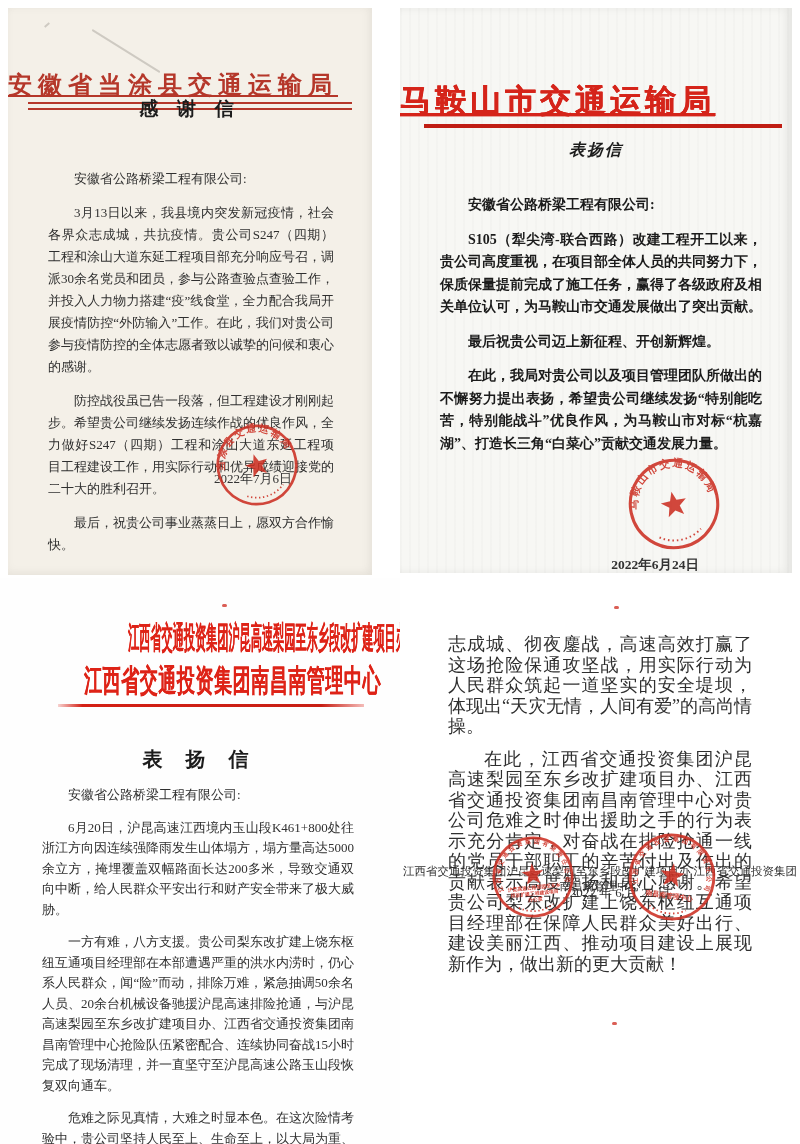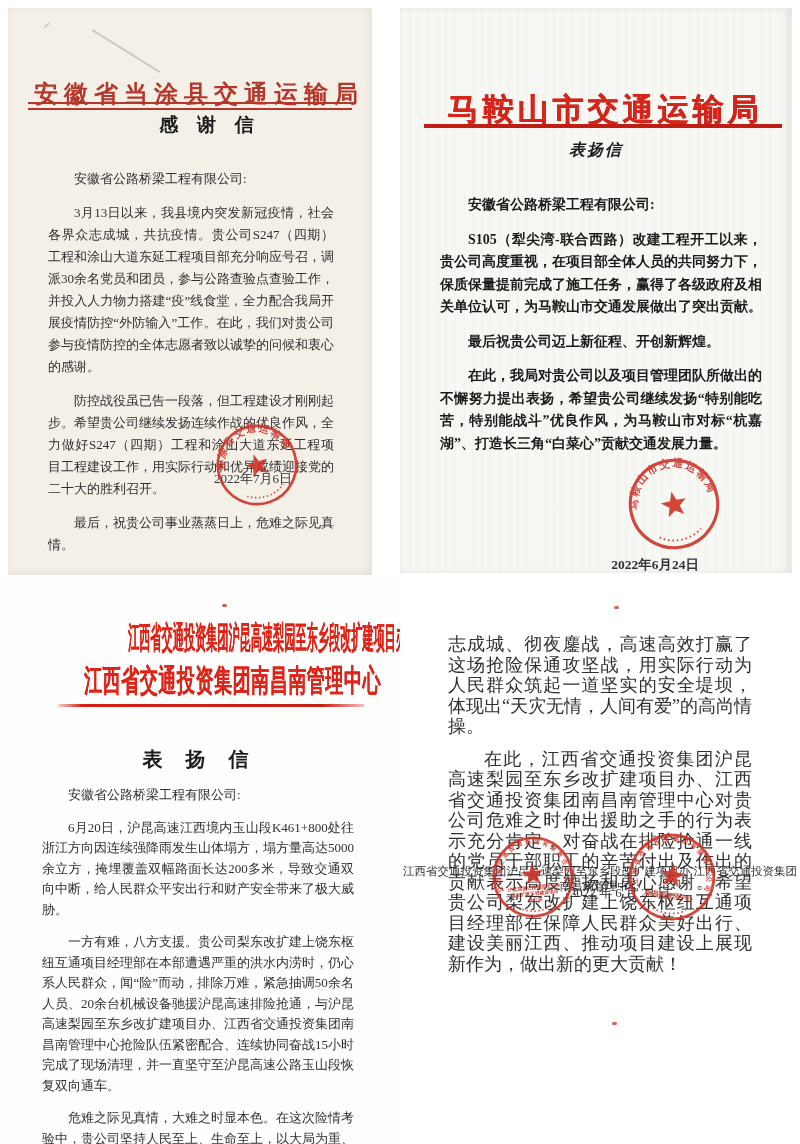--- a/index.html
+++ b/index.html
@@ -10,38 +10,38 @@
   }
   .doc{position:absolute;overflow:hidden;}
   #doc1{left:8px;top:8px;width:364px;height:567px;background:#f4f0e8;
         box-shadow:inset -4px 0 8px rgba(0,0,0,.04), inset 0 -4px 8px rgba(0,0,0,.03);}
   #doc2{left:400px;top:8px;width:392px;height:565px;background:#f7f7f4;
         background-image:repeating-linear-gradient(90deg,rgba(0,0,0,.015) 0 2px,transparent 2px 9px);
         box-shadow:inset -6px 0 8px rgba(0,0,0,.07);}
   #doc3{left:0px;top:578px;width:400px;height:566px;background:#fefefe;}
   #doc4{left:400px;top:578px;width:400px;height:566px;background:#ffffff;}
 
-  .agency-title{position:absolute;width:100%;text-align:center;font-weight:bold;margin:9px;}
+  .agency-title{position:absolute;width:100%;font-weight:bold;margin:0;text-decoration:underline;}
   #doc1 .agency-title{top:62px;font-size:24px;line-height:30px;letter-spacing:6px;color:#b5372a;}
   #doc2 .agency-title{top:74px;font-size:31px;line-height:38px;letter-spacing:4px;color:#d5241a;
         text-shadow:.6px 0 currentColor, 0 .4px currentColor;}
   .t3{position:absolute;width:100%;text-align:center;font-weight:bold;color:#de2317;margin:0;
       white-space:nowrap;font-family:"Liberation Sans","DejaVu Sans",sans-serif;
       text-shadow:.5px 0 currentColor;}
   #t3a{top:42px;font-size:31px;line-height:36px;transform:scaleX(.36);}
   #t3b{top:84px;font-size:31px;line-height:38px;transform:scaleX(.58);letter-spacing:1px;}
 
   .rule-double{position:absolute;top:94px;left:20px;right:20px;height:4px;
       border-top:2px solid #b5372a;border-bottom:2px solid #b5372a;}
   .rule-thick{position:absolute;top:116px;left:24px;right:10px;height:4px;background:#c01d13;}
   .rule-grad{position:absolute;top:126px;left:58px;right:36px;height:3px;
       background:linear-gradient(90deg,rgba(222,35,23,.2),#d42015 8%,#c71e13 86%,rgba(222,35,23,.3));}
 
   .letter-type{position:absolute;width:100%;text-align:center;font-weight:bold;color:#1c1c1c;margin:0;}
-  #doc1 .letter-type{top:104px;font-size:19px;line-height:26px;letter-spacing:7px;padding-left:20px;}
+  #doc1 .letter-type{top:88px;font-size:19px;line-height:26px;letter-spacing:7px;}
   #doc2 .letter-type{top:128px;font-size:16px;line-height:28px;letter-spacing:2px;font-style:italic;}
   #doc3 .letter-type{top:168px;font-size:20px;line-height:26px;letter-spacing:9px;text-align:center;}
 
   .body{position:absolute;text-align:justify;color:#2f2f2f;}
   #doc1 .body{top:148px;left:28px;right:26px;font-size:13px;line-height:22px;}
   #doc2 .body{top:174px;left:28px;right:18px;font-size:14px;line-height:22.5px;color:#1b1b1b;font-weight:600;}
   #doc3 .body{top:195px;left:30px;right:34px;font-size:13px;line-height:20.5px;}
   #doc4 .body{top:44px;left:36px;right:36px;font-size:18px;line-height:20.5px;}
   .body p{margin:12px;text-indent:2em;}
   .body p.no-indent{text-indent:0;}
@@ -76,21 +76,21 @@
 <section class="doc" id="doc1">
   <div class="crease" id="crease1"></div>
   <div class="crease" id="crease2"></div>
   <h1 class="agency-title">安徽省当涂县交通运输局</h1>
   <div class="rule-double"></div>
   <h2 class="letter-type">感 谢 信</h2>
   <div class="body">
     <p class="salutation">安徽省公路桥梁工程有限公司:</p>
     <p>3月13日以来，我县境内突发新冠疫情，社会各界众志成城，共抗疫情。贵公司S247（四期）工程和涂山大道东延工程项目部充分响应号召，调派30余名党员和团员，参与公路查验点查验工作，并投入人力物力搭建“疫”线食堂，全力配合我局开展疫情防控“外防输入”工作。在此，我们对贵公司参与疫情防控的全体志愿者致以诚挚的问候和衷心的感谢。</p>
     <p>防控战役虽已告一段落，但工程建设才刚刚起步。希望贵公司继续发扬连续作战的优良作风，全力做好S247（四期）工程和涂山大道东延工程项目工程建设工作，用实际行动和优异成绩迎接党的二十大的胜利召开。</p>
-    <p>最后，祝贵公司事业蒸蒸日上，危难之际见真情。</p>
+    <p>最后，祝贵公司事业蒸蒸日上，愿双方合作愉快。</p>
   </div>
   <div class="date-line">2022年7月6日</div>
   <div class="stamp" id="stamp1">
     <svg viewBox="0 0 100 100">
       <defs>
           <path id="arcP1" d="M 16,66 A 38,38 0 1 1 84,66"></path>
         </defs>
       <circle class="ring" cx="50" cy="50" r="45.5"></circle>
       <text class="arctext" text-anchor="middle" style="font-size:11.5px;letter-spacing:2.4px">
         <textPath href="#arcP1" startOffset="50%">当涂县交通运输局</textPath>

